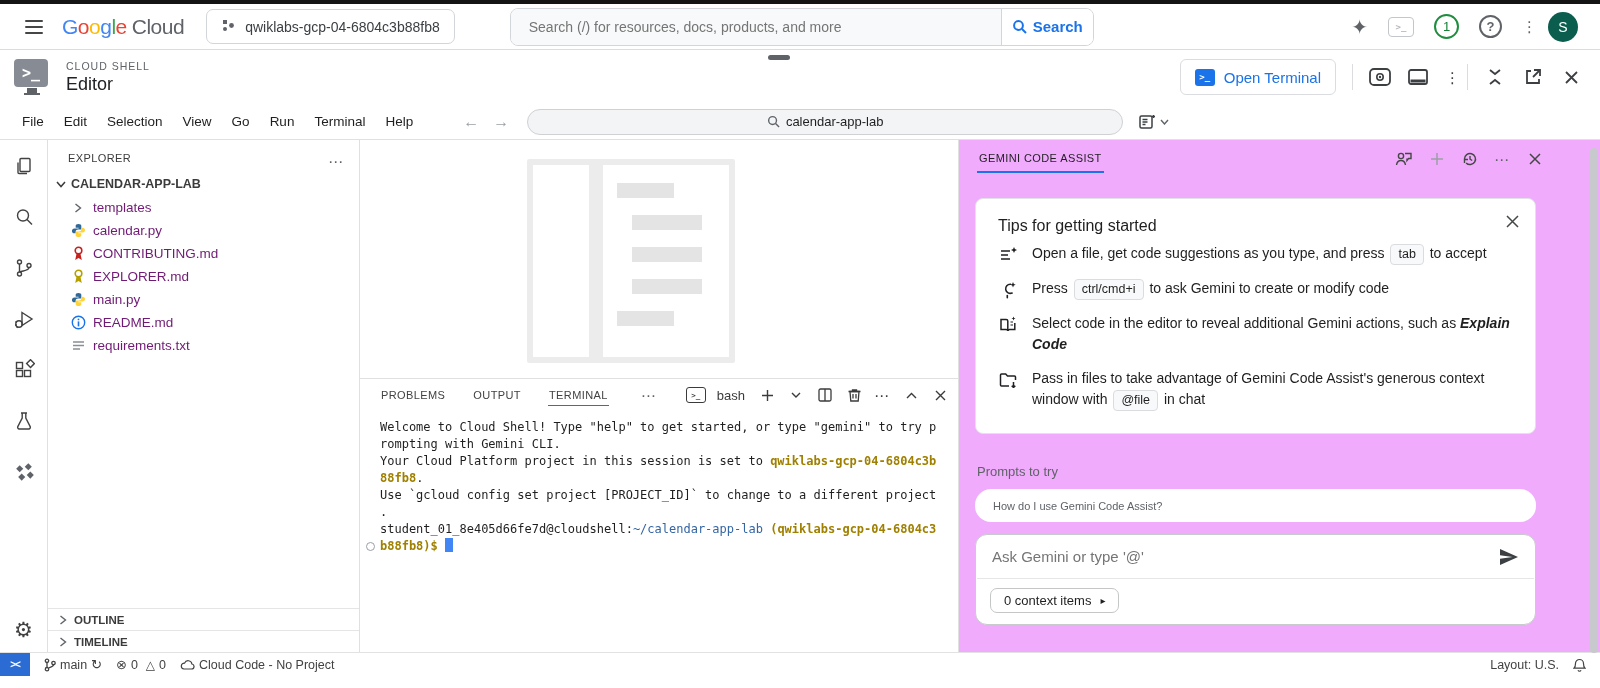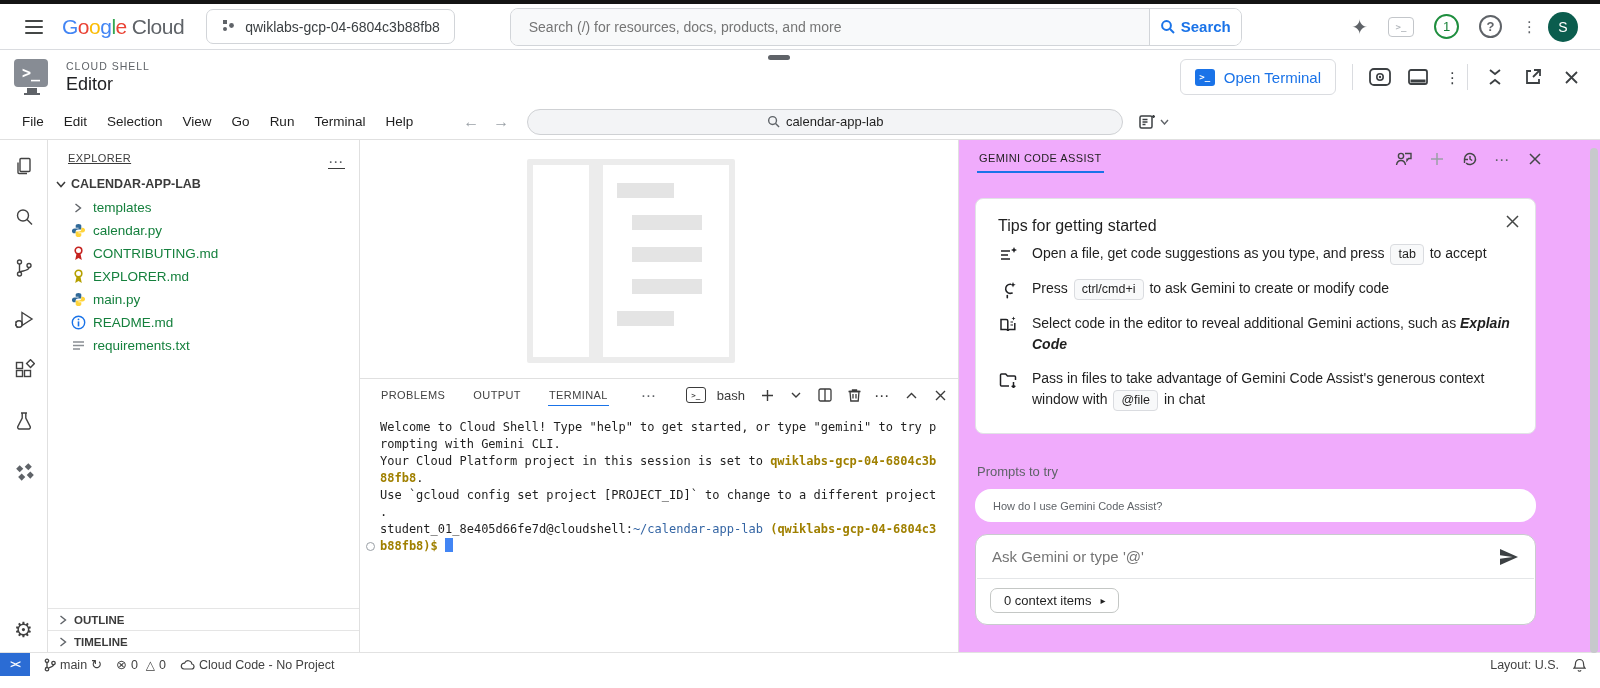--- a/index.html
+++ b/index.html
@@ -10,21 +10,21 @@
   
   .gcpbar { height:46px; display:flex; align-items:center; background:#fff;
     border-bottom:1px solid #dadce0; padding:0 14px; position:relative; }
   .hamburger { width:40px; height:40px; display:flex; flex-direction:column; justify-content:center;
     gap:4px; align-items:center; cursor:pointer; }
   .hamburger span { width:18px; height:2px; background:#444746; border-radius:1px; }
   .gclogo { display:flex; align-items:baseline; font-size:21px; letter-spacing:-0.5px; margin:0 22px 0 8px; }
   .gclogo .cloud { color:#5f6368; margin-left:5px; }
   .projbtn { display:flex; align-items:center; gap:9px; border:1px solid #d2d5d9; border-radius:7px;
     height:35px; padding:0 14px; font-size:14px; color:#3c4043; background:#fff; cursor:pointer; }
-  .searchwrap { display:flex; align-items:stretch; height:38px; width:732px; margin-left:55px;
+  .searchwrap { display:flex; align-items:stretch; height:38px; width:584px; margin-left:55px;
     border:1px solid #d2d5d9; border-radius:8px; overflow:hidden; }
   .searchwrap input { flex:1; border:none; outline:none; background:#f8f9fa; padding:0 18px;
     font-size:14px; color:#5f6368; font-family:inherit; }
   .searchbtn { width:92px; background:#fff; border-left:1px solid #d2d5d9; display:flex;
     align-items:center; justify-content:center; gap:5px; color:var(--accent); font-size:15px;
     font-weight:700; cursor:pointer; }
   .gcp-right { margin-left:auto; display:flex; align-items:center; gap:20px; padding-right:8px; }
   .sparkle { color:#5f6368; font-size:20px; }
   .termchip { width:26px; height:20px; border:1.5px solid #c3c6ca; border-radius:4px; color:#b4b8bd;
     font-size:9px; font-weight:700; display:flex; align-items:center; justify-content:center;
@@ -67,24 +67,24 @@
 
   
   .main { display:flex; height:512px; position:relative; }
   .activitybar { width:48px; border-right:1px solid #e0e0e0; display:flex; flex-direction:column;
     align-items:center; padding:14px 0 10px; gap:27px; background:#fff; }
   .act { width:24px; height:24px; display:flex; align-items:center; justify-content:center; cursor:pointer; color:#424242;}
   .act.gear { margin-top:auto; font-size:21px; color:#424242; }
 
   .explorer { width:312px; border-right:1px solid #e0e0e0; background:#fff; display:flex; flex-direction:column; position:relative;}
   .exp-hdr { display:flex; align-items:flex-end; justify-content:space-between; padding:12px 14px 8px 20px;
-    font-size:11px; letter-spacing:0.4px; color:#3b3b3b;text-decoration:underline; }
+    font-size:11px; letter-spacing:0.4px; color:#3b3b3b; }
   .exp-root { display:flex; align-items:center; gap:5px; font-size:12.5px; font-weight:700; color:#3b3b3b;
     padding:5px 0 5px 8px; cursor:pointer; }
-  .filerow { display:flex; align-items:center; gap:7px; font-size:13.5px; color:#15803d;
+  .filerow { display:flex; align-items:center; gap:7px; font-size:13.5px; color:#701a75;
     padding:3.5px 0 3.5px 22px; cursor:pointer; }
   .filerow .fico { width:16px; height:16px; display:flex; align-items:center; justify-content:center; flex:none;}
   .exp-sections { margin-top:auto; }
   .exp-sec { display:flex; align-items:center; gap:6px; font-size:11.5px; font-weight:700; color:#3b3b3b;
     border-top:1px solid #e5e5e5; padding:4px 0 4px 10px; height:22px; cursor:pointer; }
 
   .editorcol { width:598px; display:flex; flex-direction:column; background:#fff; }
   .editorview { height:238px; position:relative; }
   .placeholder { position:absolute; left:167px; top:19px; width:208px; height:204px; background:#ececec;
     border-radius:2px; display:flex; gap:14px; padding:6px; }

